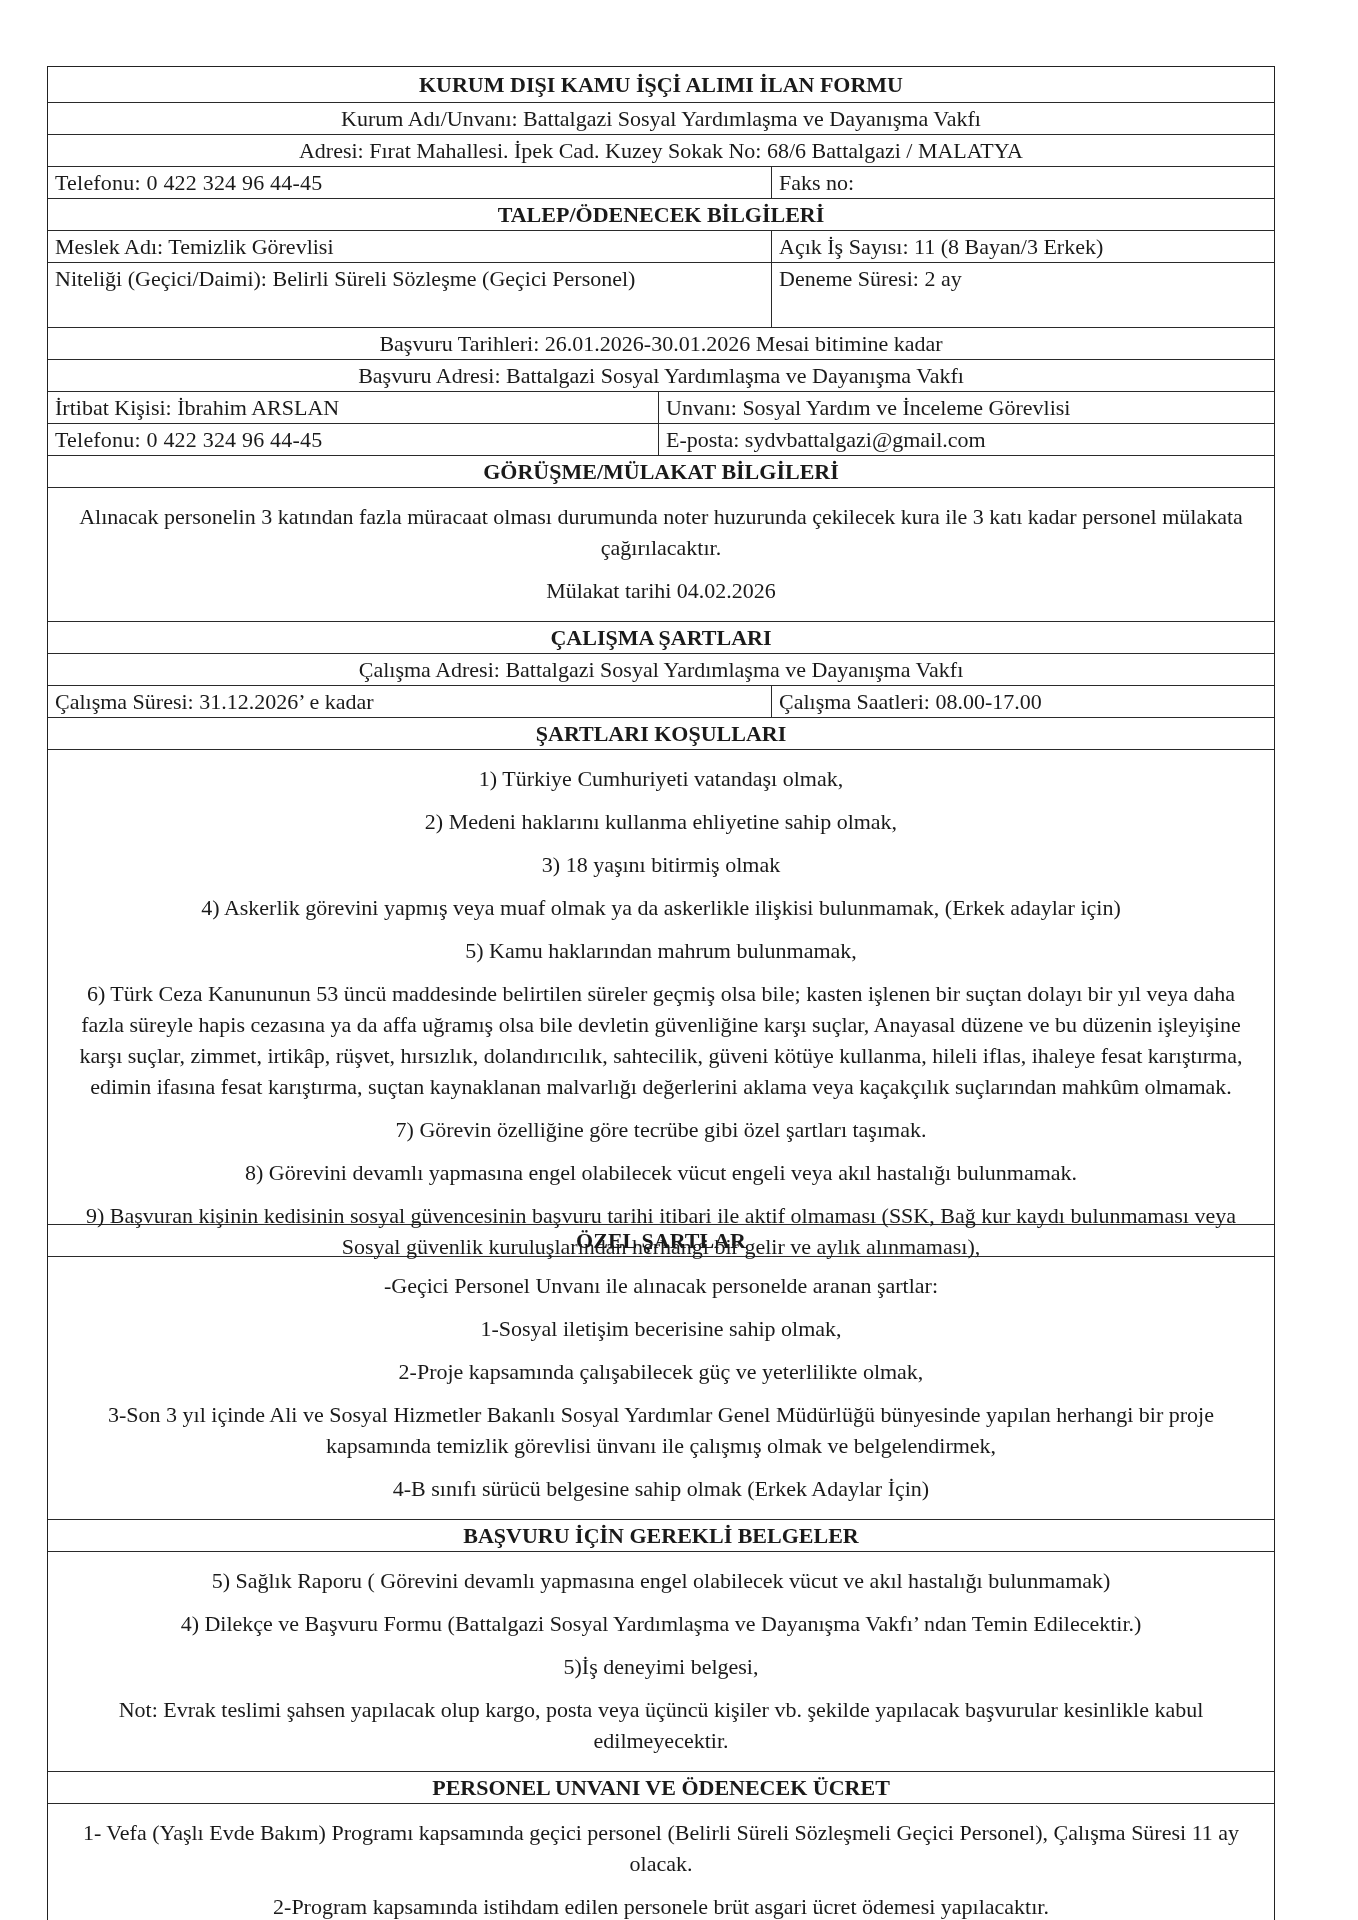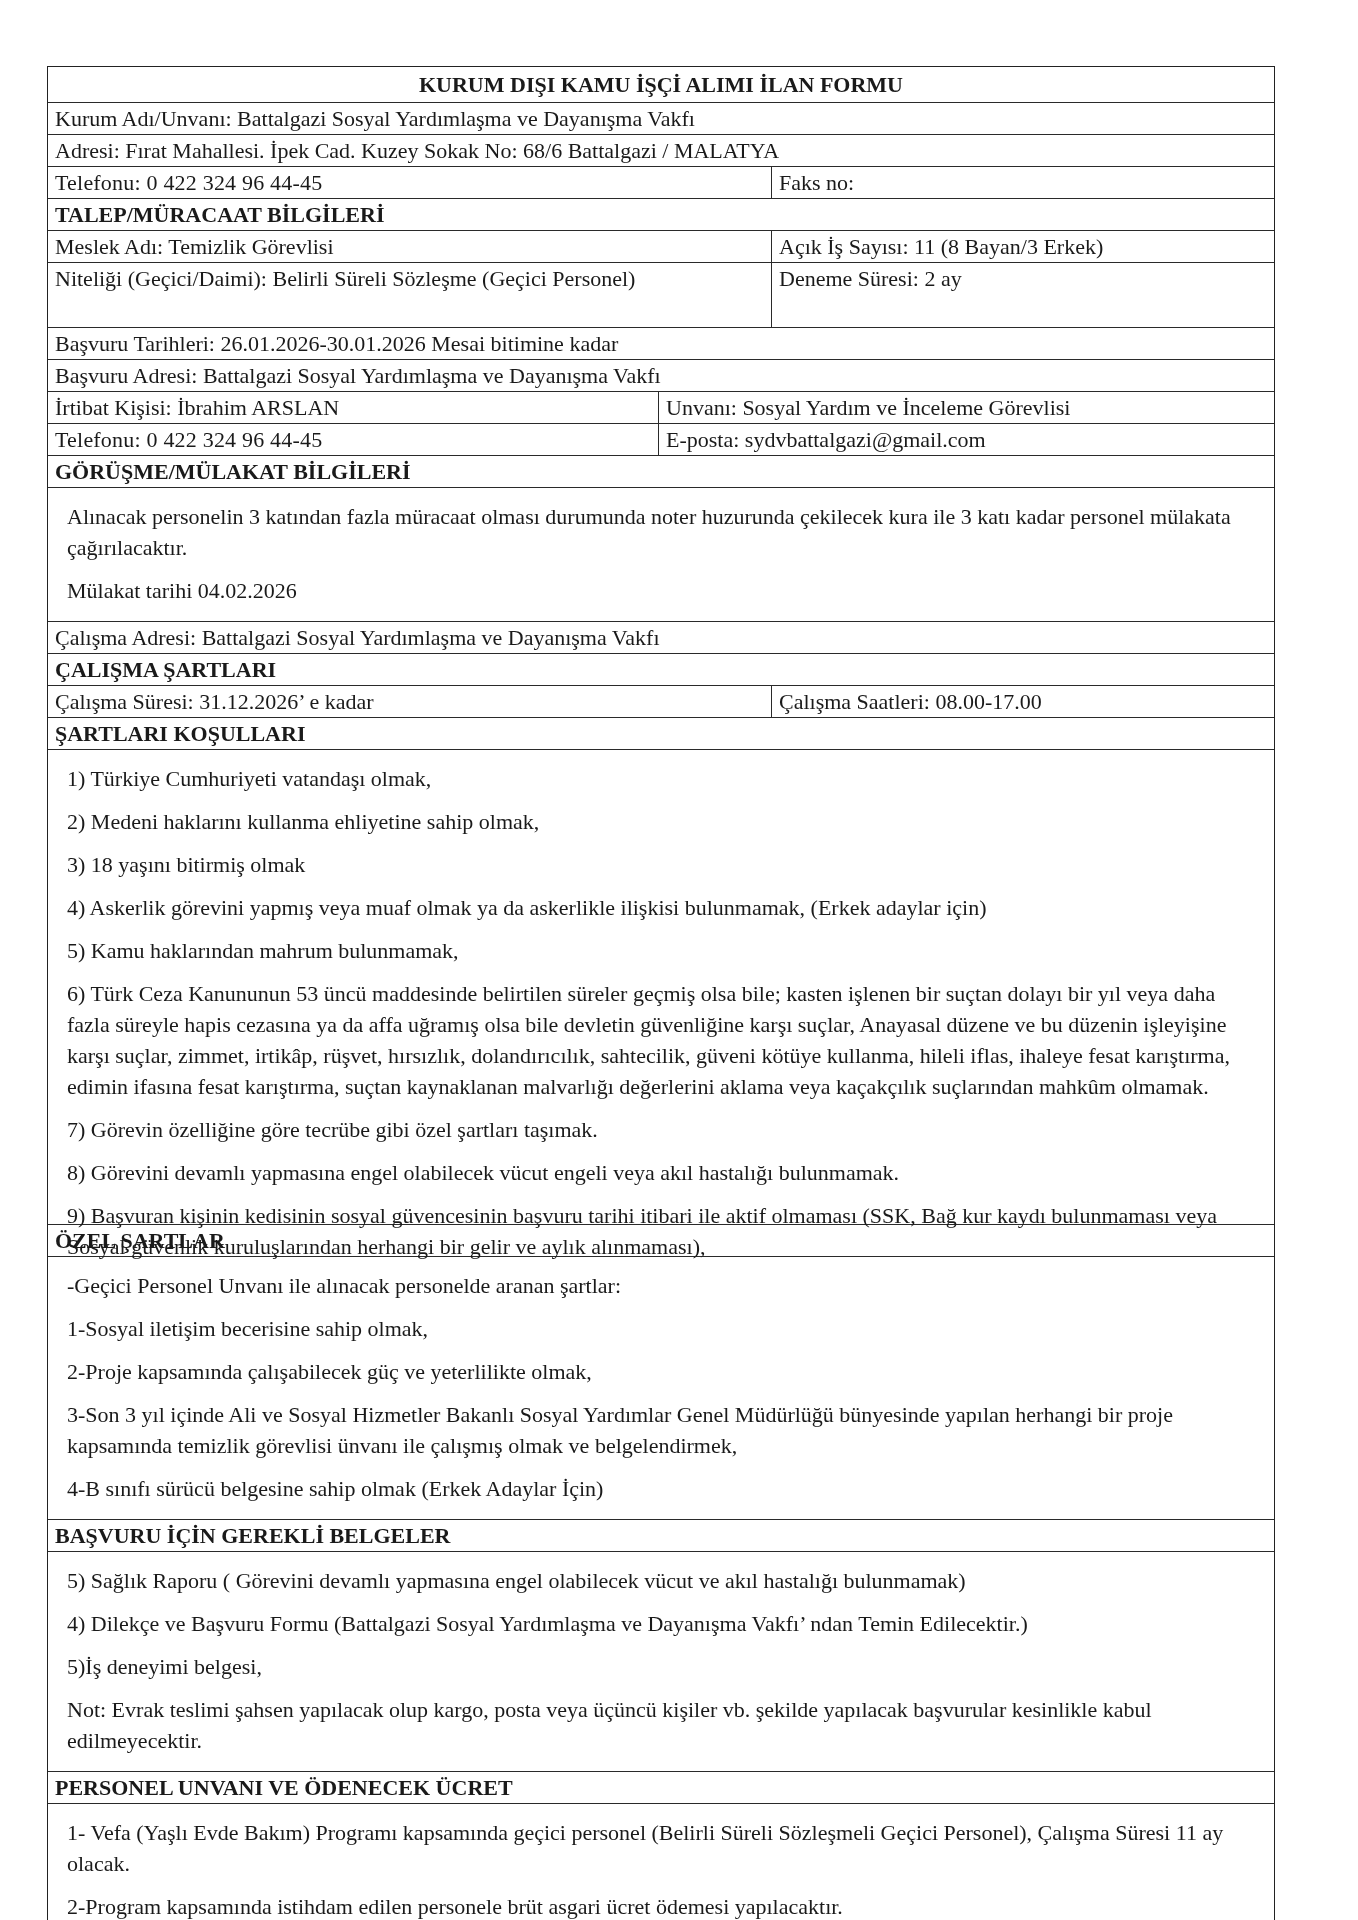--- a/index.html
+++ b/index.html
@@ -6,21 +6,21 @@
   body { width: 1358px; height: 1920px; position: relative; overflow: hidden;
          font-family: "Liberation Serif", "DejaVu Serif", serif; color: #1a1a1a; }
   .form { position: absolute; left: 47px; top: 66px; width: 1228px;
           border: 1.5px solid #222; box-sizing: border-box; }
   .row { display: flex; border-top: 1.5px solid #2a2a2a; box-sizing: border-box; }
   .row:first-child { border-top: none; }
   .cell { box-sizing: border-box; padding: 0 7px; font-size: 22px; line-height: 31px; }
   .cell + .cell { border-left: 1.5px solid #2a2a2a; }
   .title { flex: 1; text-align: center; font-weight: bold; font-size: 22px; height: 35px; line-height: 36px; }
   .section { font-weight: bold; font-size: 22px; }
-  .full { flex: 1; }
+  .full { flex: 1; text-align: center; }
   .c1 { width: 723px; flex: none; }
   .c2 { flex: 1; }
   .c1b { width: 610px; flex: none; }
   .body-block { padding: 1px 7px 3px 7px; }
   .body-block p { margin: 12px; }
   .tall { min-height: 64px; }
   .muracaat { height: 474px; }
   .tel { letter-spacing: 0.2px; }
 </style>
 </head>
@@ -37,21 +37,21 @@
   </div>
   <div class="row">
     <div class="cell full">Adresi: Fırat Mahallesi. İpek Cad. Kuzey Sokak No: 68/6 Battalgazi / MALATYA</div>
   </div>
   <div class="row">
     <div class="cell c1 tel">Telefonu: 0 422 324 96 44-45</div>
     <div class="cell c2">Faks no:</div>
   </div>
 
   <div class="row">
-    <div class="cell full section">TALEP/MÜRACAAT BİLGİLERİ</div>
+    <div class="cell full section">TALEP/ÖDENECEK BİLGİLERİ</div>
   </div>
   <div class="row">
     <div class="cell c1">Meslek Adı: Temizlik Görevlisi</div>
     <div class="cell c2">Açık İş Sayısı: 11 (8 Bayan/3 Erkek)</div>
   </div>
   <div class="row">
     <div class="cell c1 tall">Niteliği (Geçici/Daimi): Belirli Süreli Sözleşme (Geçici Personel)</div>
     <div class="cell c2 tall">Deneme Süresi: 2 ay</div>
   </div>
   <div class="row">
@@ -73,24 +73,24 @@
     <div class="cell full section">GÖRÜŞME/MÜLAKAT BİLGİLERİ</div>
   </div>
   <div class="row">
     <div class="cell full body-block">
       <p>Alınacak personelin 3 katından fazla müracaat olması durumunda noter huzurunda çekilecek kura ile 3 katı kadar personel mülakata çağırılacaktır.</p>
       <p>Mülakat tarihi 04.02.2026</p>
     </div>
   </div>
 
   <div class="row">
-    <div class="cell full">Çalışma Adresi: Battalgazi Sosyal Yardımlaşma ve Dayanışma Vakfı</div>
+    <div class="cell full section">ÇALIŞMA ŞARTLARI</div>
   </div>
   <div class="row">
-    <div class="cell full section">ÇALIŞMA ŞARTLARI</div>
+    <div class="cell full">Çalışma Adresi: Battalgazi Sosyal Yardımlaşma ve Dayanışma Vakfı</div>
   </div>
   <div class="row">
     <div class="cell c1">Çalışma Süresi: 31.12.2026’ e kadar</div>
     <div class="cell c2">Çalışma Saatleri: 08.00-17.00</div>
   </div>
 
   <div class="row">
     <div class="cell full section">ŞARTLARI KOŞULLARI</div>
   </div>
   <div class="row">

